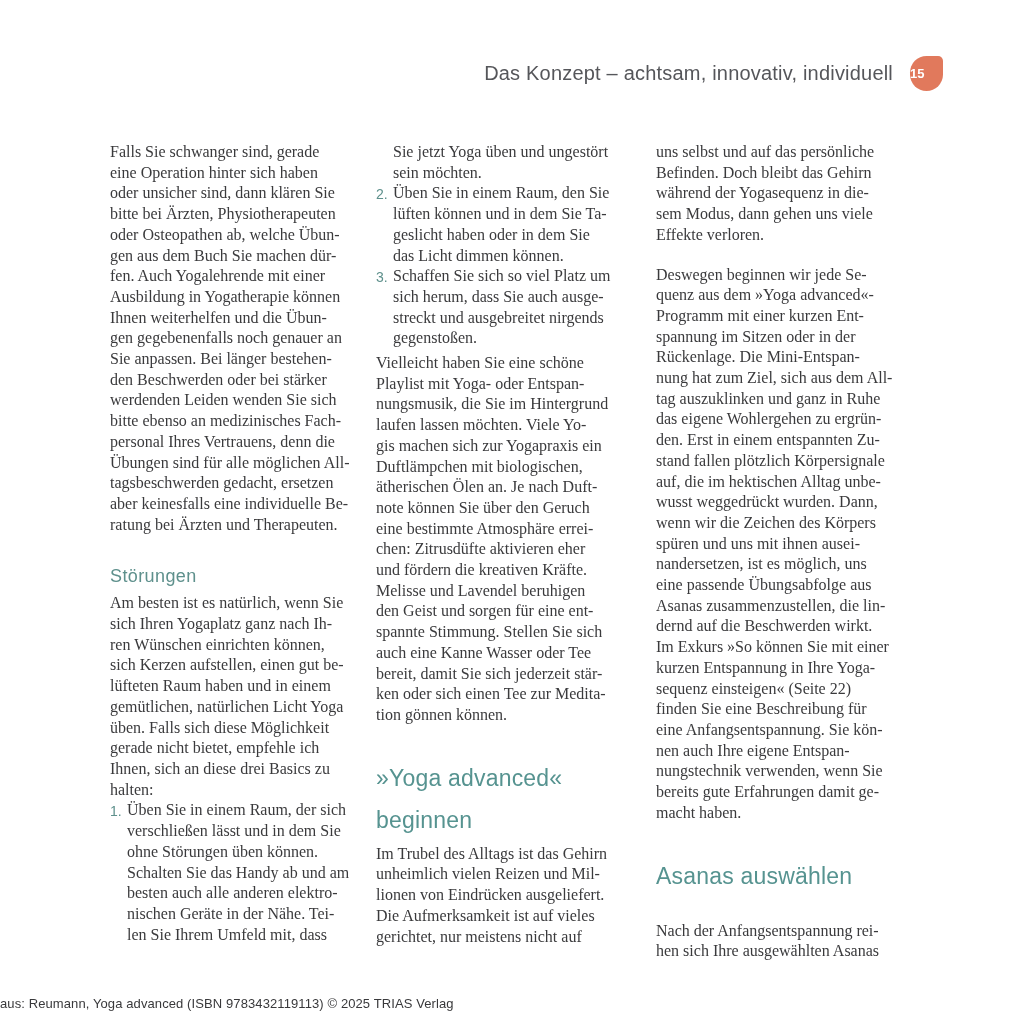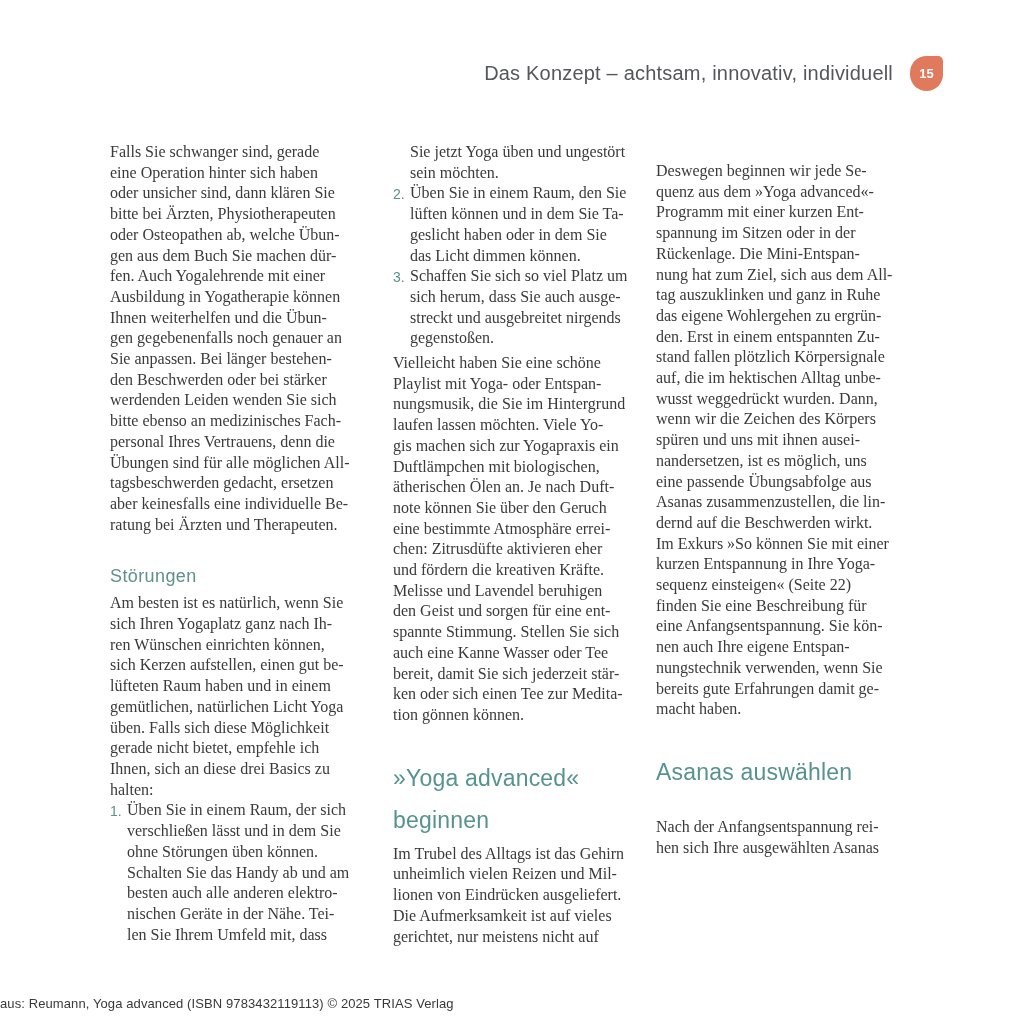--- a/index.html
+++ b/index.html
@@ -18,28 +18,28 @@
     display:flex; align-items:center; gap:17px;
   }
   .header-title {
     font-size:20px; color:#55565a; letter-spacing:0.2px;
   }
   .page-badge {
     width:33px; height:35px;
     background:#e1795c;
     border-radius:17px 5px 17px 17px;
     color:#ffffff;
-    display:flex; align-items:center; justify-content:center;
+    display:flex; align-items:center; 
     font-size:13px; font-weight:700;
   }
 
   
   .col { position:absolute; top:142px; width:268px; }
   .col-1 { left:110px; }
-  .col-2 { left:393px; }
+  .col-2 { left:376px; }
   .col-3 { left:656px; }
 
   .body-text {
     font-family:Liberation Serif, serif;
     font-size:16px; line-height:20.7px;
     color:#3a3a3c;
     white-space:pre;
   }
   .h3 {
     font-size:18px; line-height:24px;
@@ -168,20 +168,25 @@
     <div class="h2">»Yoga advanced«
 beginnen</div>
     <div class="body-text mt3">Im Trubel des Alltags ist das Gehirn
 unheimlich vielen Reizen und Mil-
 lionen von Eindrücken ausgeliefert.
 Die Aufmerksamkeit ist auf vieles
 gerichtet, nur meistens nicht auf</div>
   </div>
 
   <div class="col col-3">
+    <div class="body-text">uns selbst und auf das persönliche
+Befinden. Doch bleibt das Gehirn
+während der Yogasequenz in die-
+sem Modus, dann gehen uns viele
+Effekte verloren.</div>
     <div class="body-text mt19">Deswegen beginnen wir jede Se-
 quenz aus dem »Yoga advanced«-
 Programm mit einer kurzen Ent-
 spannung im Sitzen oder in der
 Rückenlage. Die Mini-Entspan-
 nung hat zum Ziel, sich aus dem All-
 tag auszuklinken und ganz in Ruhe
 das eigene Wohlergehen zu ergrün-
 den. Erst in einem entspannten Zu-
 stand fallen plötzlich Körpersignale

